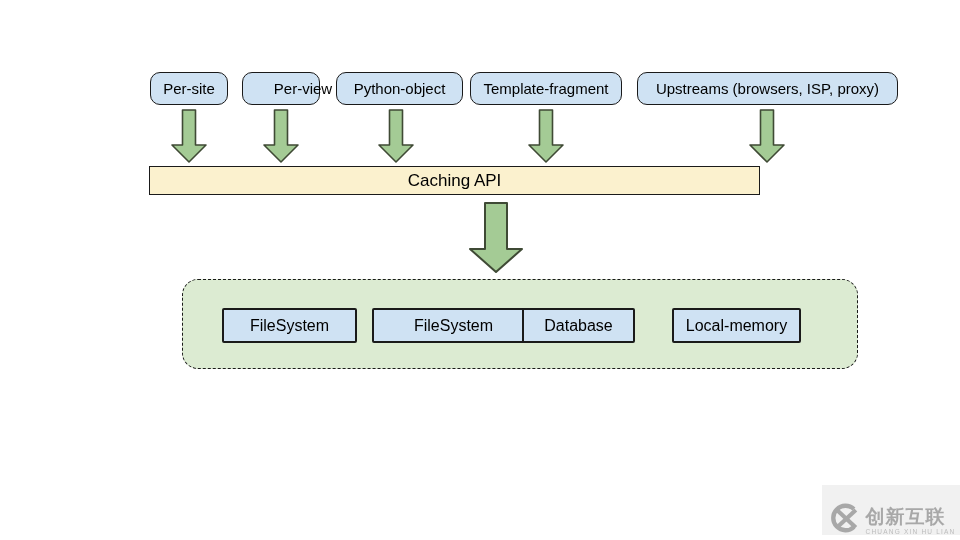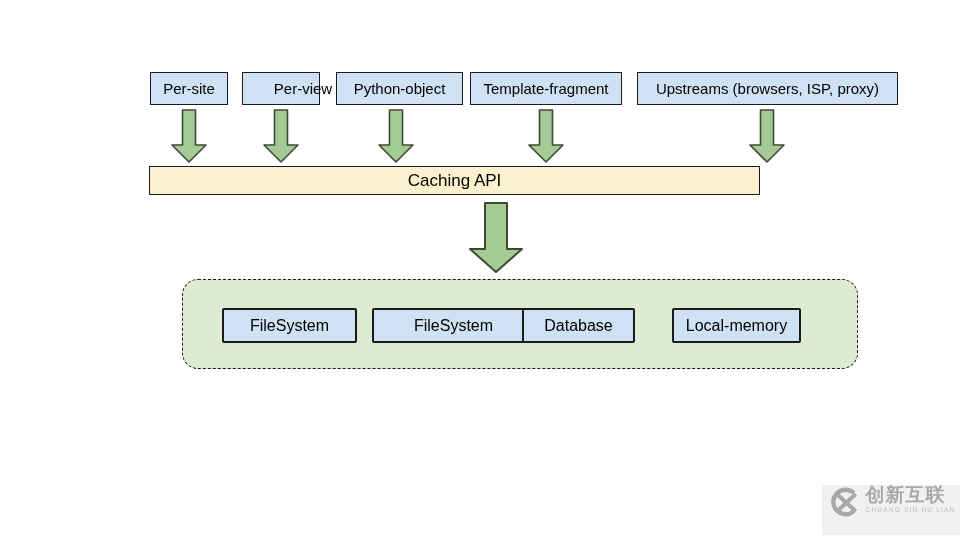--- a/index.html
+++ b/index.html
@@ -11,21 +11,21 @@
     overflow: hidden;
   }
 
   
   .top-box {
     position: absolute;
     top: 72px; height: 33px;
     box-sizing: border-box;
     background: #CFE2F3;
     border: 1.4px solid #1a1a1a;
-    border-radius: 0;
+    border-radius: 10px;
     display: flex; align-items: center; justify-content: center;
     font-size: 15px; color: #000;
     white-space: nowrap;
   }
   .pos-t0 { left: 150px; width: 78px; }
   .pos-t1 { left: 242px; width: 78px; padding-left: 44px; }
   .pos-t2 { left: 336px; width: 127px; }
   .pos-t3 { left: 470px; width: 152px; }
   .pos-t4 { left: 637px; width: 261px; }
 
@@ -72,21 +72,21 @@
   .pos-b0 { left: 222px; width: 135px; }
   .pos-b1 { left: 372px; width: 163px; }
   .pos-b2 { left: 522px; width: 113px; }
   .pos-b3 { left: 672px; width: 129px; }
 
   
   .watermark {
     position: absolute;
     left: 822px; top: 485px; width: 138px; height: 50px;
     background: #F1F1F1;
-    display: flex; align-items: flex-start; justify-content: center;
+    display: flex; align-items: flex-end; justify-content: center;
     gap: 5px;
   }
   .wm-icon { width: 34px; height: 34px; flex: 0 0 auto; }
   .wm-text { display: flex; flex-direction: column; line-height: 1; }
   .wm-cn {
     font-size: 19px; font-weight: bold; color: #A8A8A8;
     letter-spacing: 1px; white-space: nowrap;
   }
   .wm-en {
     font-size: 6.5px; color: #BCBCBC; letter-spacing: 1.2px;

